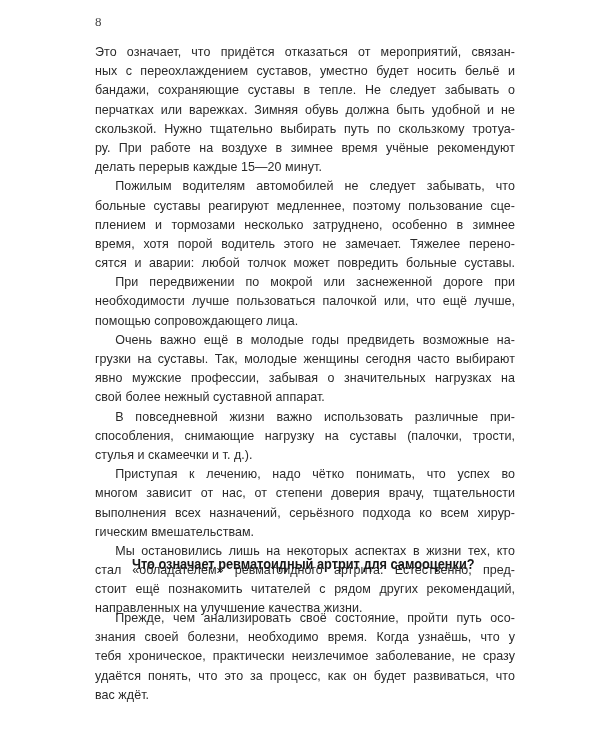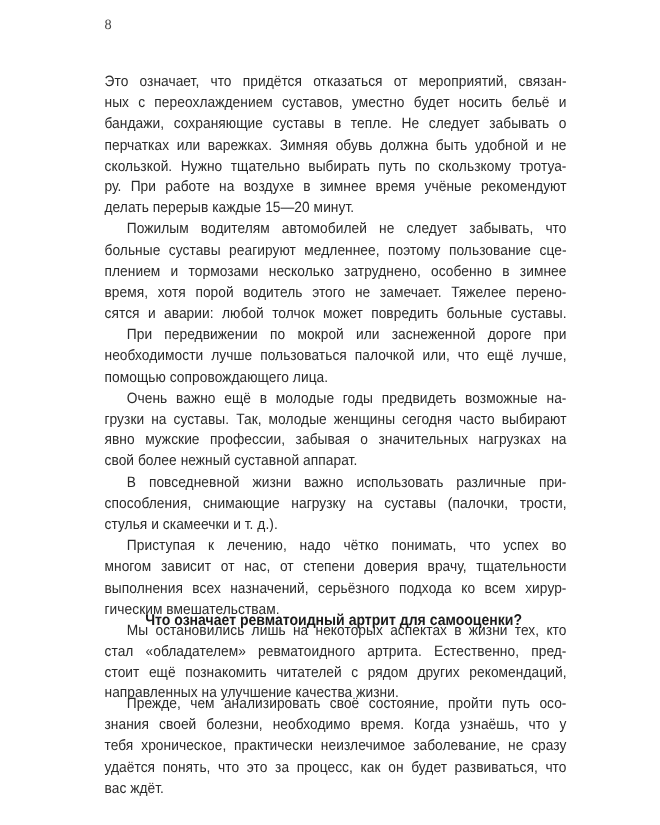--- a/index.html
+++ b/index.html
@@ -1,20 +1,20 @@
 <!DOCTYPE html>
 <html><head>
 <meta charset="utf-8">
 <style>
   html, body { margin: 0; padding: 0; background: #ffffff; }
   body { width: 600px; height: 750px; position: relative; overflow: hidden;
          font-family: "Liberation Sans", sans-serif; color: #2a2a2a; }
   .page-number { position: absolute; left: 95px; top: 14px; font-family: "Liberation Serif", serif;
                  font-size: 13px; color: #444; }
-  .text-block { position: absolute; left: 95px; width: 420px; margin-top: 22px; }
+  .text-block { position: absolute; left: 95px; width: 420px; }
   .line { height: 19.2px; line-height: 19.2px; font-size: 13.6px; white-space: nowrap;
           text-align: justify; text-align-last: justify; letter-spacing: 0.05px;
           transform: scaleX(0.92); transform-origin: left center; width: 108.7%; }
   .line.last { text-align-last: left; }
   .line.indent { padding-left: 22px; box-sizing: border-box; }
   .heading { position: absolute; left: 132px; top: 556px; font-weight: bold; font-size: 14.2px;
              color: #1a1a1a; transform: scaleX(0.9); transform-origin: left center; white-space: nowrap; }
 </style>
 </head>
 <body>

